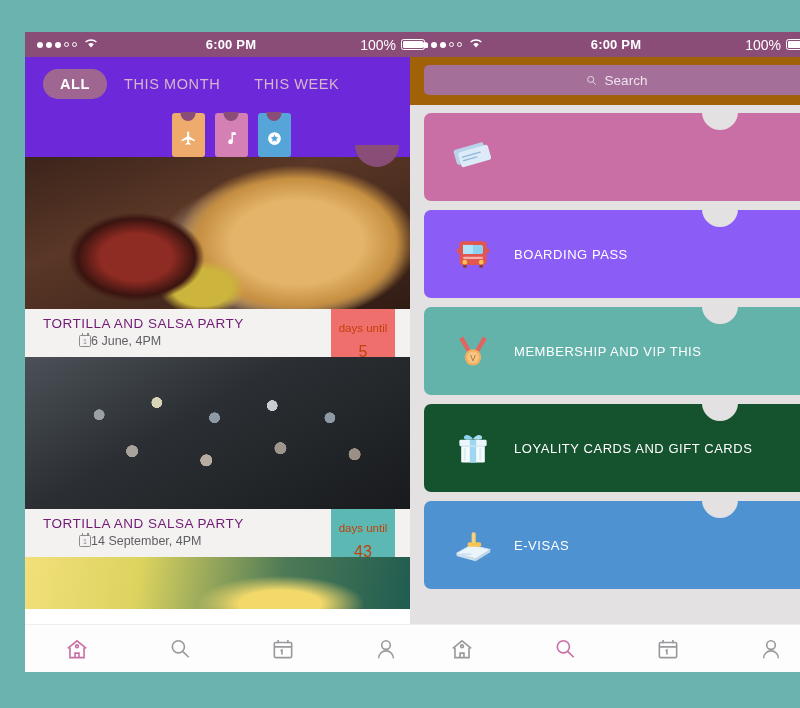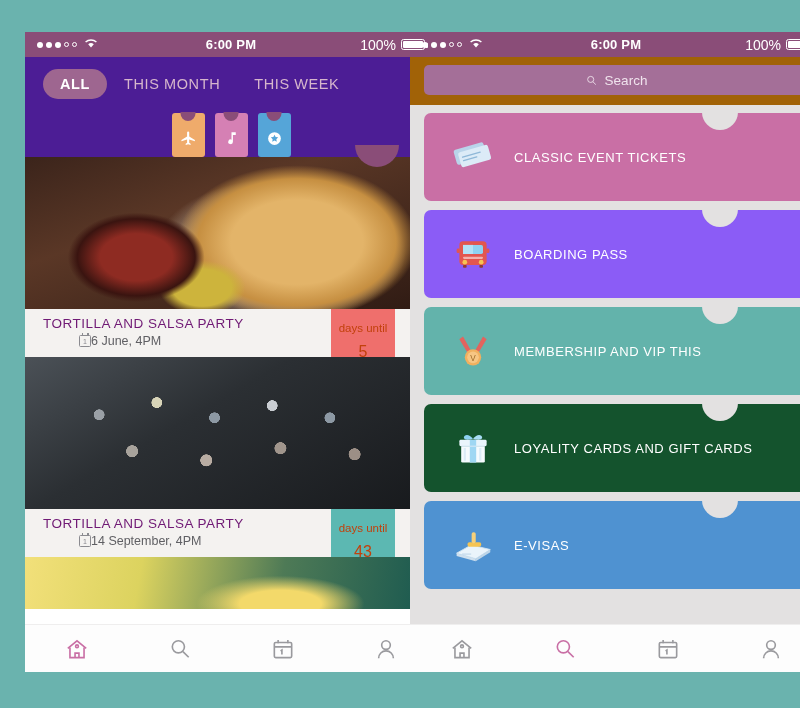--- a/index.html
+++ b/index.html
@@ -56,21 +56,21 @@
     width: 24px; height: 11px; border: 1.5px solid #fff; border-radius: 2.5px;
     position: relative; display: flex; align-items: center; padding: 1px;
   }
   .battery::after {
     content: ""; position: absolute; right: -4px; top: 3px;
     width: 2px; height: 5px; background: #fff; border-radius: 0 1px 1px 0;
   }
   .battery-fill { background: #fff; height: 100%; width: 100%; border-radius: 1px; }
 
   
-  .hdr-purple { background: #4c1d95; flex: none; position: relative; }
+  .hdr-purple { background: #6d28d9; flex: none; position: relative; }
   .seg-row {
     display: flex; align-items: center; gap: 0;
     padding: 12px 0 6px 18px;
   }
   .seg {
     font-size: 14.5px; letter-spacing: .6px; color: #d6b6cc;
     padding: 7px 17px; border-radius: 16px; white-space: nowrap;
   }
   .seg.active { background: #9e6690; color: #ffffff; font-weight: bold; }
 
@@ -395,21 +395,20 @@
         <div class="notch"></div>
         <div class="cat-ico">
           <svg viewBox="0 0 48 44">
               <g transform="rotate(-16 24 22)">
                 <rect x="5" y="9" width="34" height="17" rx="2.5" fill="#b9d4ea"></rect>
                 <rect x="9" y="13" width="34" height="17" rx="2.5" fill="#dcebf7"></rect>
                 <path d="M13 19h20M13 23h15" stroke="#8fb8d8" stroke-width="1.6" stroke-linecap="round"></path>
               </g>
             </svg>
         </div>
-        <div class="cat-label">CLASSIC  EVENT TICKETS</div>
       </div>
 
       <div class="cat-card" style="background:#8b5cf6">
         <div class="notch"></div>
         <div class="cat-ico">
           <svg viewBox="0 0 48 44">
               <rect x="9" y="8" width="30" height="26" rx="4" fill="#e2564f"></rect>
               <rect x="13" y="12" width="22" height="10" rx="2" fill="#8ed2f2"></rect>
               <path d="M13 12h11v10H13z" fill="#b2e2f7"></path>
               <rect x="13" y="25" width="22" height="2.4" rx="1.2" fill="#f2b2ae"></rect>

